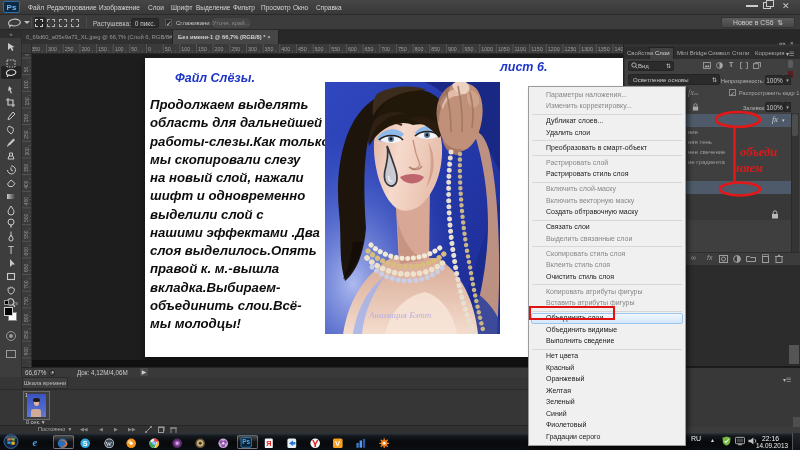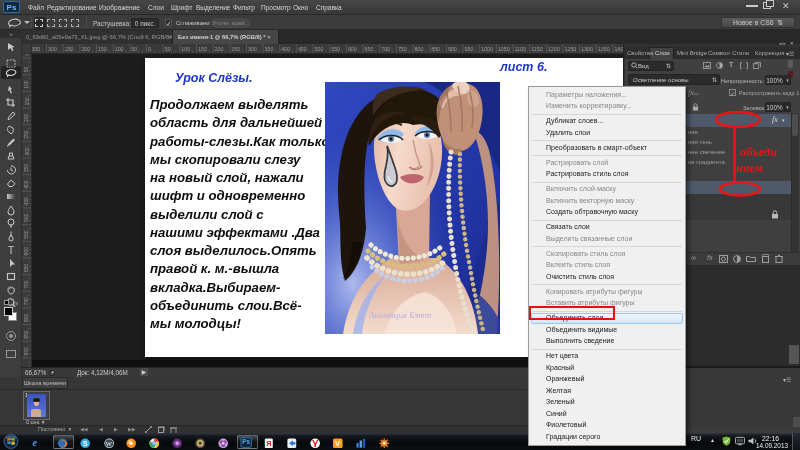--- a/index.html
+++ b/index.html
@@ -407,21 +407,21 @@
       <rect x="6" y="290.9" width="3" height="1" fill="#4c4c4c"></rect>
       <rect x="6" y="295.1" width="3" height="1" fill="#4c4c4c"></rect>
       <rect x="6" y="299.2" width="3" height="1" fill="#4c4c4c"></rect>
       <rect x="0" y="303.4" width="9" height="1" fill="#555"></rect>
       <text x="6.5" y="301.4" font-size="5" fill="#9a9a9a" transform="rotate(-90 6.5 301.4)" font-family="Liberation Sans">900</text>
       <rect x="6" y="307.5" width="3" height="1" fill="#4c4c4c"></rect>
       <rect x="6" y="311.7" width="3" height="1" fill="#4c4c4c"></rect>
     </svg>
 <div class="abs" style="left:32px;top:54px;width:591px;height:313px;background:#1d1d1d;"></div>
 <div class="abs" style="left:144.5px;top:57.5px;width:479px;height:299.5px;background:#fff;box-shadow:0 3px 5px rgba(0,0,0,0.55);"></div>
-<div class="abs" style="left:175px;top:71px;color:#1d35c8;font-size:12.5px;font-weight:bold;font-style:italic;">Урок Слёзы.</div>
+<div class="abs" style="left:175px;top:71px;color:#1d35c8;font-size:12.5px;font-weight:bold;font-style:italic;">Файл Слёзы.</div>
 <div class="abs" style="left:500px;top:60px;color:#1d35c8;font-size:12.5px;font-weight:bold;font-style:italic;">лист 6.</div>
 <div class="abs" style="left:150px;top:96px;width:180px;color:#0d0d0d;font-size:13.2px;line-height:18.25px;font-weight:bold;font-style:italic;white-space:nowrap;">Продолжаем выделять<br>область для дальнейшей<br>работы-слезы.Как только<br>мы скопировали слезу<br>на новый слой, нажали<br>шифт и одновременно<br>выделили слой с<br>нашими эффектами .Два<br>слоя выделилось.Опять<br>правой к. м.-вышла<br>вкладка.Выбираем-<br>объединить слои.Всё-<br>мы молодцы!</div>
 <svg class="abs" style="left:325px;top:82px;" width="175" height="252" viewBox="0 0 175 252">
 <defs>
 <linearGradient id="pbg" x1="0" y1="0" x2="1" y2="1">
  <stop offset="0" stop-color="#3048c0"></stop>
           <stop offset="0.5" stop-color="#2539aa"></stop>
           <stop offset="1" stop-color="#1b2a92"></stop>
 </linearGradient>
 <radialGradient id="glow" cx="0.16" cy="0.8" r="0.6">

